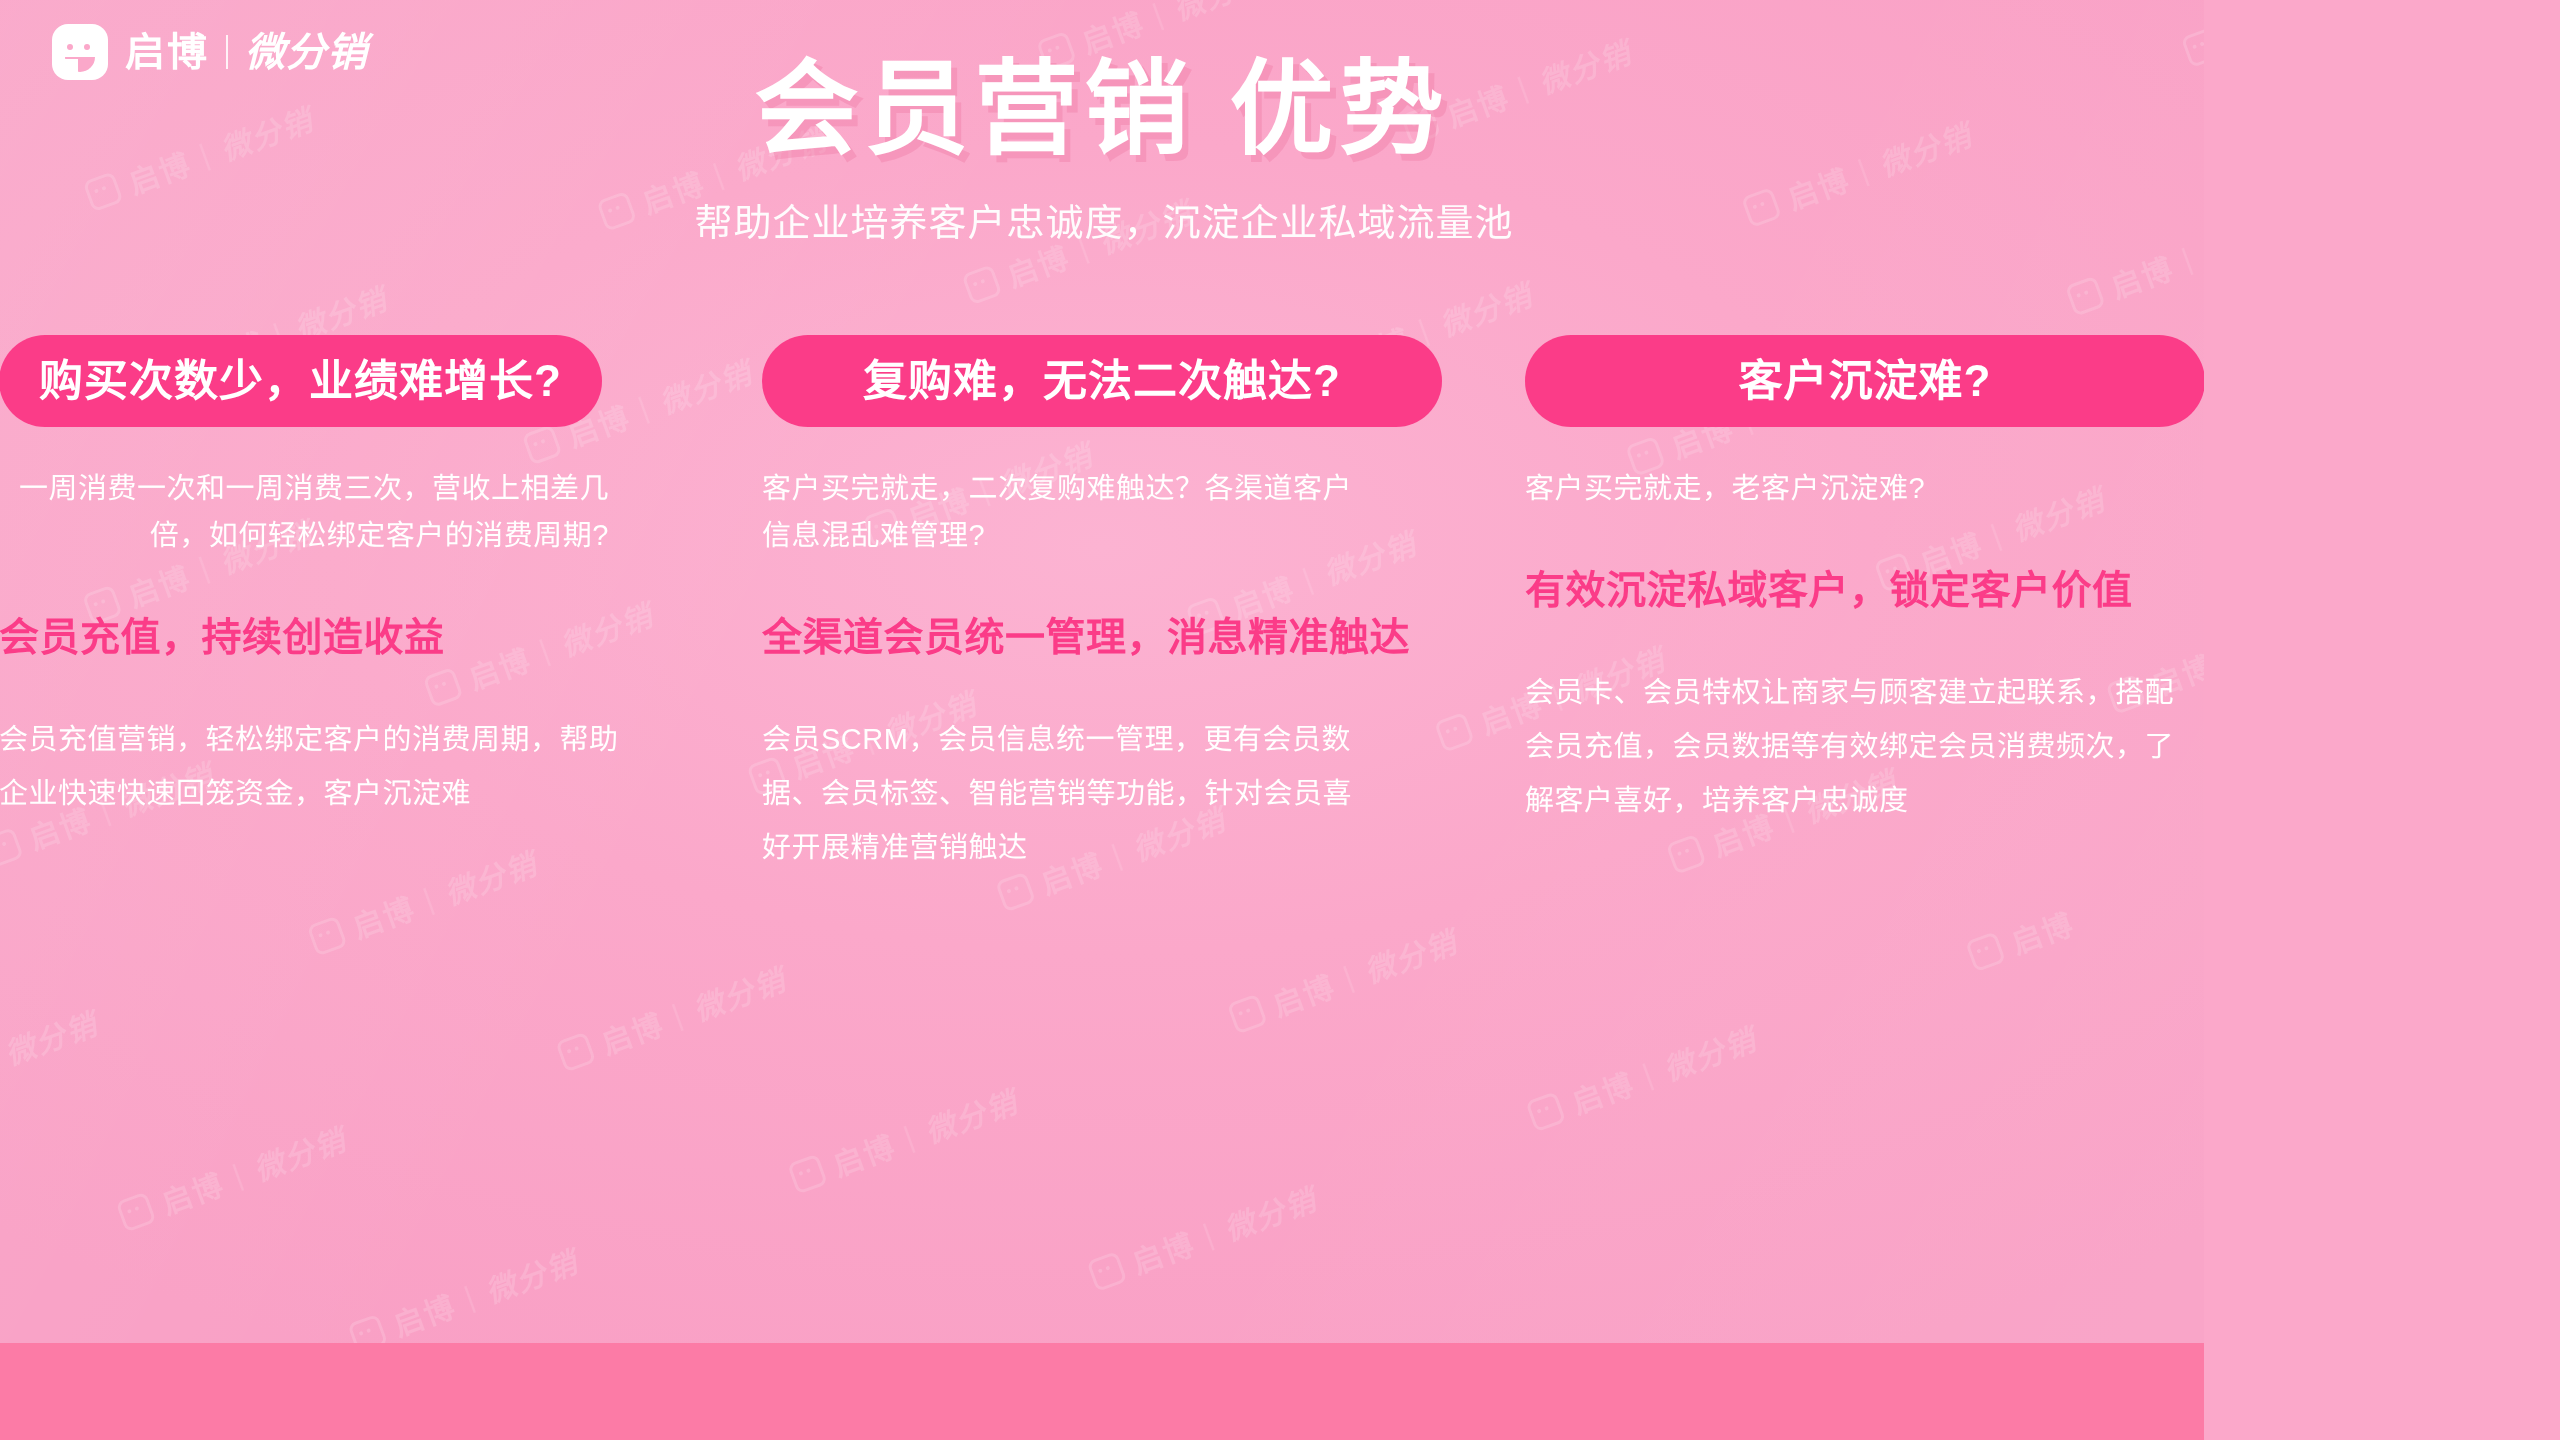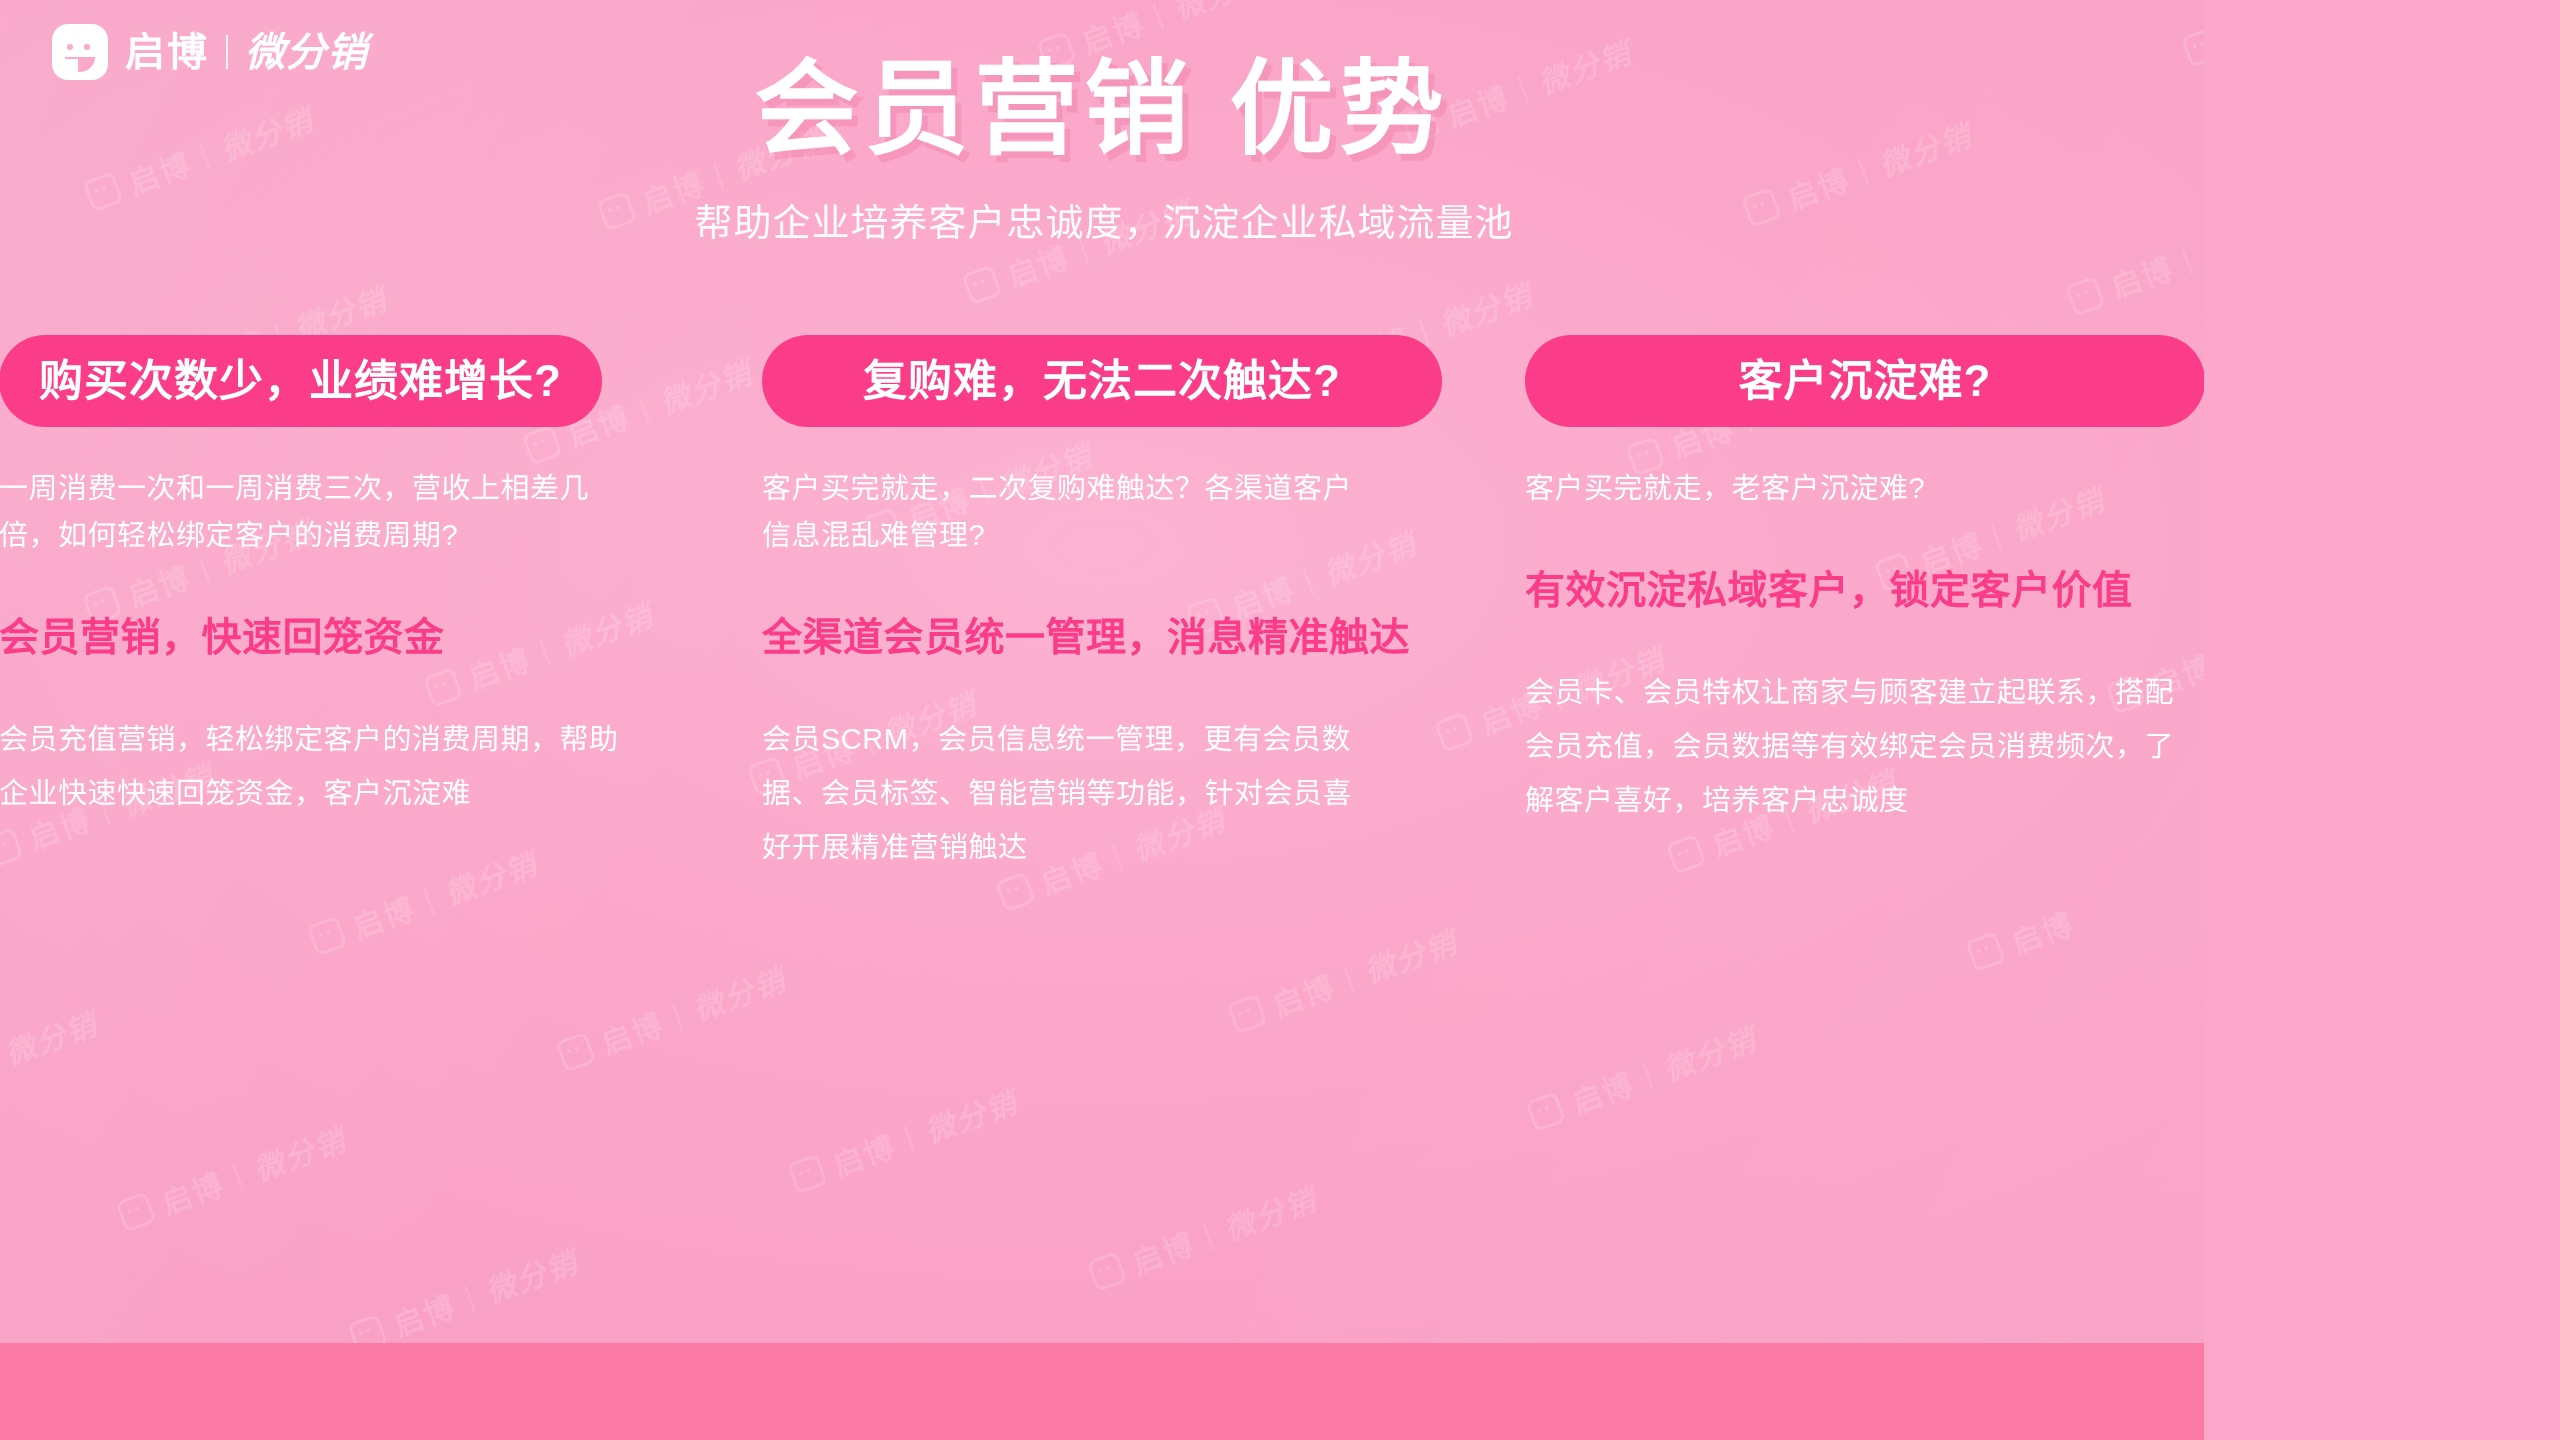--- a/index.html
+++ b/index.html
@@ -212,21 +212,21 @@
 
   .problem {
     margin-top: 38px;
     color: #ffffff;
     font-size: 29px;
     font-weight: 400;
     line-height: 1.62;
     letter-spacing: .5px;
     max-width: 640px;
   }
-  .col.c1 .problem { max-width: 610px; }
+  .col.c1 .problem { max-width: 610px; text-align: right; }
   .col.c2 .problem { max-width: 640px; }
   .col.c3 .problem { max-width: 605px; }
 
   .solution {
     margin-top: 52px;
     color: #fb3c88;
     font-size: 40px;
     font-weight: 700;
     letter-spacing: .5px;
     line-height: 1.3;
@@ -562,21 +562,21 @@
   <div id="hero">
     <h1 id="hero-title">会员营销 优势</h1>
     <p id="hero-subtitle">帮助企业培养客户忠诚度，沉淀企业私域流量池</p>
   </div>
 
   <div id="columns">
 
     <div class="col c1">
       <div class="badge">购买次数少，业绩难增长?</div>
       <p class="problem">一周消费一次和一周消费三次，营收上相差几倍，如何轻松绑定客户的消费周期?</p>
-      <p class="solution">会员营销，快速回笼资金</p>
+      <p class="solution">会员充值，持续创造收益</p>
       <p class="desc">会员充值营销，轻松绑定客户的消费周期，帮助企业快速快速回笼资金，客户沉淀难</p>
     </div>
 
     <div class="col c3">
       <div class="badge">复购难，无法二次触达?</div>
       <p class="problem">客户买完就走，二次复购难触达？各渠道客户信息混乱难管理?</p>
       <p class="solution">全渠道会员统一管理，消息精准触达</p>
       <p class="desc">会员SCRM，会员信息统一管理，更有会员数据、会员标签、智能营销等功能，针对会员喜好开展精准营销触达</p>
     </div>
 

